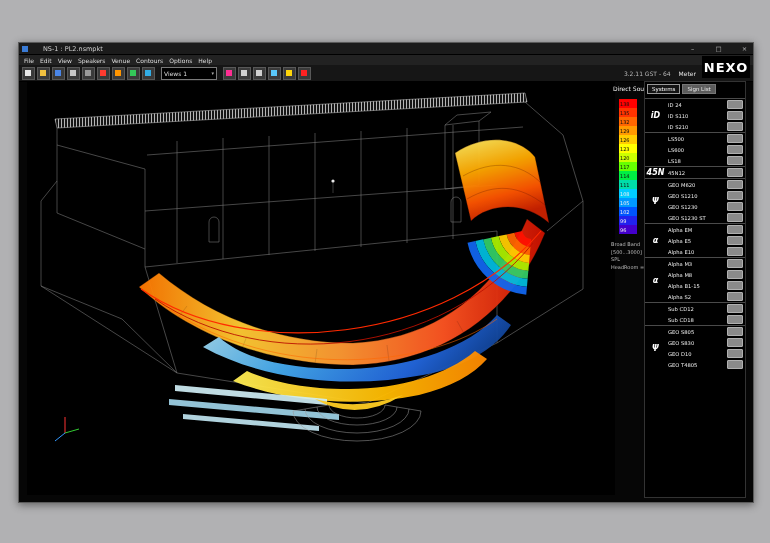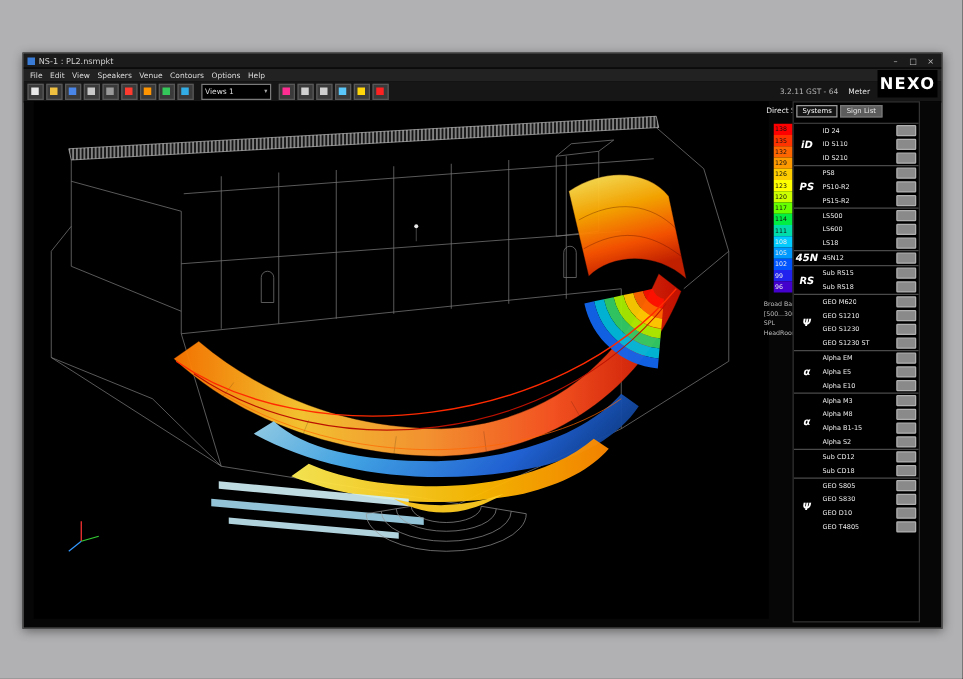--- a/index.html
+++ b/index.html
@@ -1,19 +1,19 @@
 <!DOCTYPE html>
 <html><head>
 <meta charset="utf-8">
 <style>
   html,body{margin:0;padding:0;background:#888;}
   .stage{position:relative;width:770px;height:543px;background:#b1b1b3;font-family:"DejaVu Sans",sans-serif;overflow:hidden;}
   .app{position:absolute;left:18px;top:42px;width:734px;height:459px;background:#060606;border:1px solid #5a5a5a;box-shadow:0 2px 8px rgba(0,0,0,.45);}
   
-  .titlebar{height:11px;background:#1b1b1b;display:flex;align-items:center;padding:0 3px;gap:3px;border-bottom:1px solid #000;}
+  .titlebar{height:11px;background:#1b1b1b;display:flex;align-items:center;padding:0 3px;gap:15px;border-bottom:1px solid #000;}
   .app-ico{width:6px;height:6px;background:#3a7bd5;flex:none;}
   .title{font-size:6.5px;color:#cfcfcf;flex:1;white-space:nowrap;overflow:hidden;}
   .winbtn{font-size:6.5px;color:#bbb;width:11px;text-align:center;line-height:10px;}
   
   .menubar{height:10px;background:#222;display:flex;align-items:center;padding-left:2px;}
   .menu-item{font-size:6px;color:#ddd;padding:0 3px;}
   
   .toolbar{height:16px;background:#161616;border-bottom:1px solid #000;display:flex;align-items:center;gap:2px;padding:0 3px;position:relative;}
   .tb-icon{width:11px;height:11px;background:#3a3a3a;border:1px solid #585858;position:relative;flex:none;}
   .tb-icon .dot{position:absolute;left:2px;top:2px;width:6px;height:6px;}
@@ -26,21 +26,21 @@
   
   .canvas{position:absolute;left:8px;top:38px;width:588px;height:414px;background:#000;}
   .direct-sound{position:absolute;left:594px;top:42px;font-size:6px;color:#eee;white-space:nowrap;}
   
   .legend{position:absolute;left:600px;top:56px;width:18px;}
   .cell{height:9px;position:relative;}
   .cell span{font-size:5px;color:#111;position:absolute;left:1px;top:1.5px;}
   .cell.light span{color:#eee;}
   .legend-footer{position:absolute;left:592px;top:198px;width:38px;font-size:5px;color:#bbb;line-height:1.5;}
   
-  .panel{position:absolute;right:17px;top:38px;width:100px;bottom:4px;background:#000;border:1px solid #333;text-align:center;}
+  .panel{position:absolute;right:7px;top:38px;width:100px;bottom:4px;background:#000;border:1px solid #333;text-align:center;}
   .tabs{display:flex;gap:2px;padding:2px 2px 3px 2px;align-items:center;}
   .tab{font-size:5.5px;color:#fff;border:1px solid #999;padding:1px 4px;background:#141414;white-space:nowrap;}
   .tab.inactive{background:#5c5c5c;color:#e8e8e8;border-color:#777;}
   .list{position:absolute;top:16px;left:0;right:0;bottom:0;overflow:hidden;}
   .section{display:flex;border-top:1px solid #4a4a4a;}
   .logo{width:21px;display:flex;align-items:center;justify-content:center;color:#fff;font-size:8px;font-weight:bold;font-style:italic;flex:none;}
   .rows{flex:1;min-width:0;}
   .row{height:11px;display:flex;align-items:center;justify-content:space-between;padding:0 2px;}
   .lbl{font-size:5.2px;color:#ececec;white-space:nowrap;overflow:hidden;}
   .thumb{width:14px;height:7px;background:#8a8a8a;border:1px solid #b0b0b0;border-radius:1px;flex:none;margin-left:2px;}
@@ -334,37 +334,20 @@
                 <span class="lbl">ID S110</span>
                 <span class="thumb"></span>
               </div>
               <div class="row">
                 <span class="lbl">ID S210</span>
                 <span class="thumb"></span>
               </div>
             </div>
           </div>
           <div class="section">
-            <div class="logo">PS</div>
-            <div class="rows">
-              <div class="row">
-                <span class="lbl">PS8</span>
-                <span class="thumb"></span>
-              </div>
-              <div class="row">
-                <span class="lbl">PS10-R2</span>
-                <span class="thumb"></span>
-              </div>
-              <div class="row">
-                <span class="lbl">PS15-R2</span>
-                <span class="thumb"></span>
-              </div>
-            </div>
-          </div>
-          <div class="section">
             <div class="logo"></div>
             <div class="rows">
               <div class="row">
                 <span class="lbl">LS500</span>
                 <span class="thumb"></span>
               </div>
               <div class="row">
                 <span class="lbl">LS600</span>
                 <span class="thumb"></span>
               </div>
@@ -372,33 +355,20 @@
                 <span class="lbl">LS18</span>
                 <span class="thumb"></span>
               </div>
             </div>
           </div>
           <div class="section">
             <div class="logo">45N</div>
             <div class="rows">
               <div class="row">
                 <span class="lbl">45N12</span>
-                <span class="thumb"></span>
-              </div>
-            </div>
-          </div>
-          <div class="section">
-            <div class="logo">RS</div>
-            <div class="rows">
-              <div class="row">
-                <span class="lbl">Sub RS15</span>
-                <span class="thumb"></span>
-              </div>
-              <div class="row">
-                <span class="lbl">Sub RS18</span>
                 <span class="thumb"></span>
               </div>
             </div>
           </div>
           <div class="section">
             <div class="logo">Ψ</div>
             <div class="rows">
               <div class="row">
                 <span class="lbl">GEO M620</span>
                 <span class="thumb"></span>

